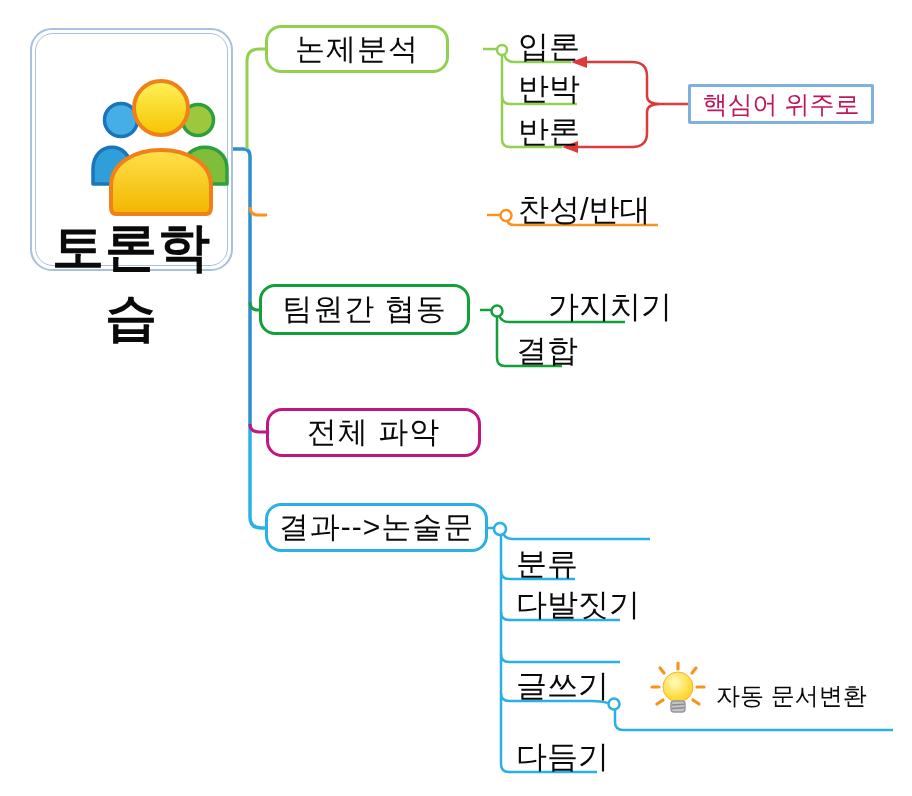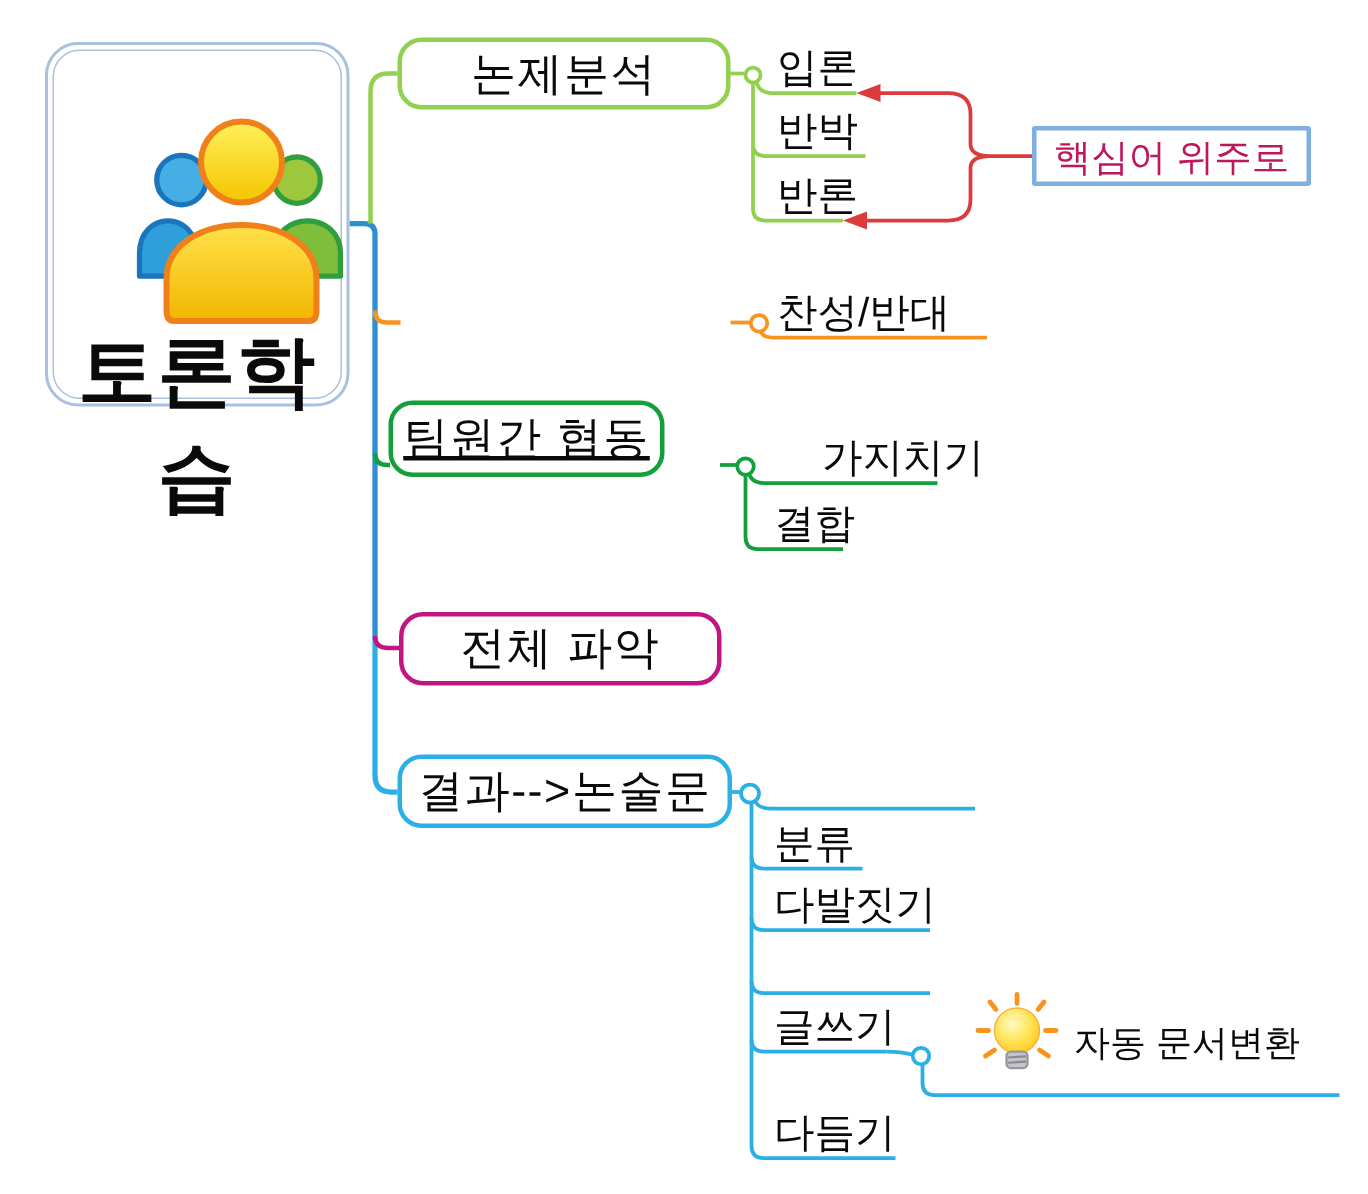--- a/index.html
+++ b/index.html
@@ -22,28 +22,28 @@
     font-size:52px;font-weight:bold;letter-spacing:1px;color:#0a0a0a;
   }
   .root-icon{position:absolute;left:53px;top:44px;}
   
   .topic{
     position:absolute;box-sizing:border-box;background:#fff;
     border:3px solid #888;border-radius:16px;
     display:flex;align-items:center;justify-content:center;
     font-size:30px;letter-spacing:1px;white-space:nowrap;color:#0a0a0a;
   }
-  .t1{left:265px;top:25px;width:222px;height:48px;border-color:#92D050;}
+  .t1{left:265px;top:25px;width:184px;height:48px;border-color:#92D050;}
   .t2{left:267px;top:189px;width:220px;height:52px;border-color:#F79421;}
-  .t3{left:259px;top:267px;width:184px;height:51px;border-color:#13A03B;text-decoration:underline;}
+  .t3{left:259px;top:284px;width:211px;height:51px;border-color:#13A03B;}
   .t4{left:266px;top:408px;width:215px;height:49px;border-color:#C11583;}
   .t5{left:265px;top:503px;width:223px;height:49px;border-color:#2BB0E6;}
   
   .child{
-    position:absolute;font-size:27px;line-height:1.05;white-space:nowrap;color:#0a0a0a;
+    position:absolute;font-size:31px;line-height:1.05;white-space:nowrap;color:#0a0a0a;
   }
   .sub{font-size:24px;}
   
   .callout{
     position:absolute;left:688px;top:84px;width:186px;height:40px;box-sizing:border-box;
     border:3px solid #7FB0E0;border-radius:2px;background:#fff;
     display:flex;align-items:center;justify-content:center;
     font-size:25px;white-space:nowrap;color:#be185d;
   }
   .bulb{position:absolute;left:648px;top:660px;}

